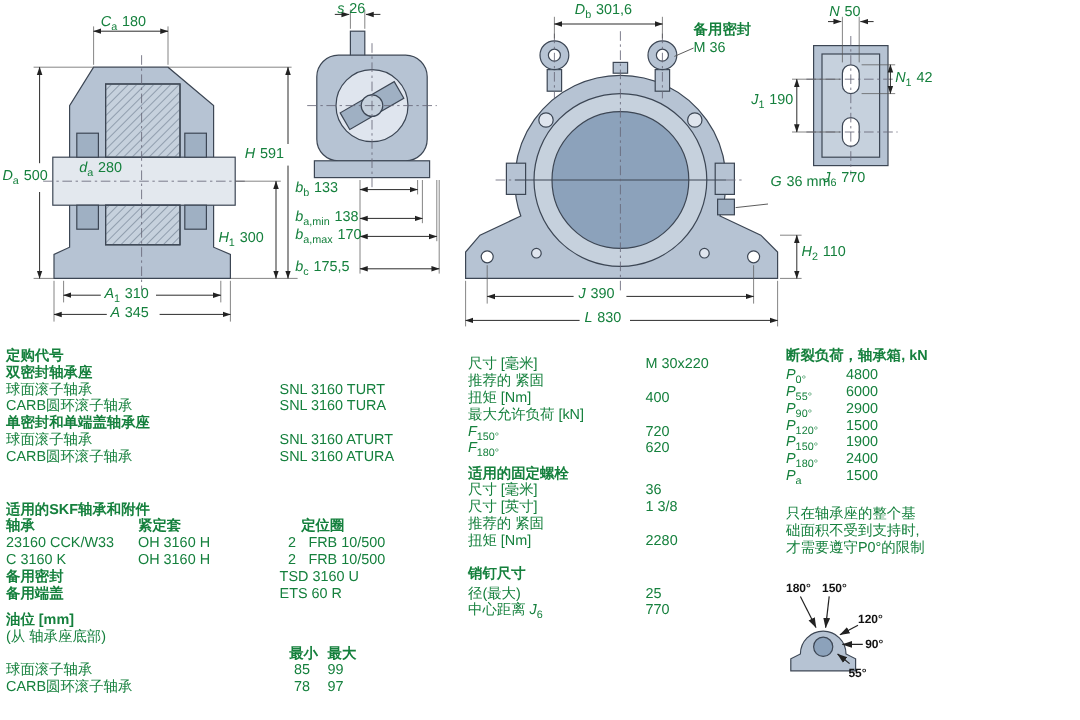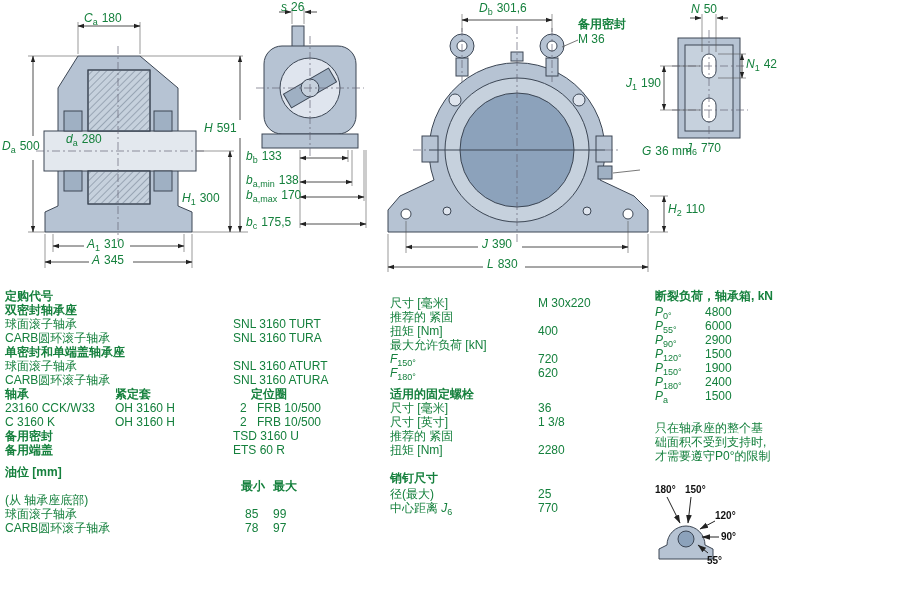--- a/index.html
+++ b/index.html
@@ -211,35 +211,36 @@
 
   <div class="blk" style="left:5px;top:289px;width:352px">
     <div class="line b">定购代号</div>
     <div class="line b">双密封轴承座</div>
     <div class="line"><span class="lw">球面滚子轴承</span><span>SNL 3160 TURT</span></div>
     <div class="line"><span class="lw">CARB圆环滚子轴承</span><span>SNL 3160 TURA</span></div>
     <div class="line b">单密封和单端盖轴承座</div>
     <div class="line"><span class="lw">球面滚子轴承</span><span>SNL 3160 ATURT</span></div>
     <div class="line"><span class="lw">CARB圆环滚子轴承</span><span>SNL 3160 ATURA</span></div>
 
+    <div class="line b" style="margin-top:30px">适用的SKF轴承和附件</div>
     <div class="line">
       <span class="c1 b">轴承</span><span class="c2h b">紧定套</span><span class="b">定位圈</span>
     </div>
     <div class="line">
       <span class="c1">23160 CCK/W33</span><span class="c2">OH 3160 H</span><span class="cq">2</span><span>FRB 10/500</span>
     </div>
     <div class="line">
       <span class="c1">C 3160 K</span><span class="c2">OH 3160 H</span><span class="cq">2</span><span>FRB 10/500</span>
     </div>
     <div class="line"><span class="lw b">备用密封</span><span>TSD 3160 U</span></div>
     <div class="line"><span class="lw b">备用端盖</span><span>ETS 60 R</span></div>
 
     <div class="line b" style="margin-top:8px">油位 [mm]</div>
+    <div class="line">(从 轴承座底部)</div>
     <div class="line"><span class="lw2"></span><span class="mh b">最小</span><span class="b">最大</span></div>
-    <div class="line">(从 轴承座底部)</div>
     <div class="line"><span class="ol">球面滚子轴承</span><span class="om">85</span><span>99</span></div>
     <div class="line"><span class="ol">CARB圆环滚子轴承</span><span class="om">78</span><span>97</span></div>
   </div>
 
   <div class="blk" style="left:390px;top:289px;width:262px">
     <div class="line" style="margin-top:7px"><span class="ml">尺寸 [毫米]</span><span>M 30x220</span></div>
     <div class="line">推荐的 紧固</div>
     <div class="line"><span class="ml">扭矩 [Nm]</span><span>400</span></div>
     <div class="line">最大允许负荷 [kN]</div>
     <div class="line"><span class="ml"><i>F</i><sub>150°</sub></span><span>720</span></div>

